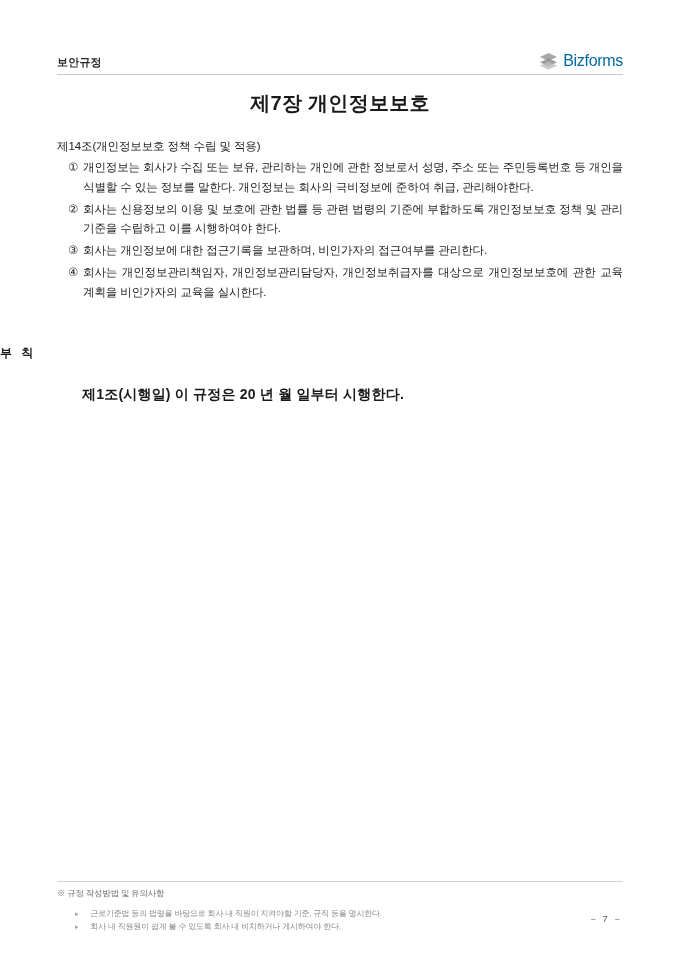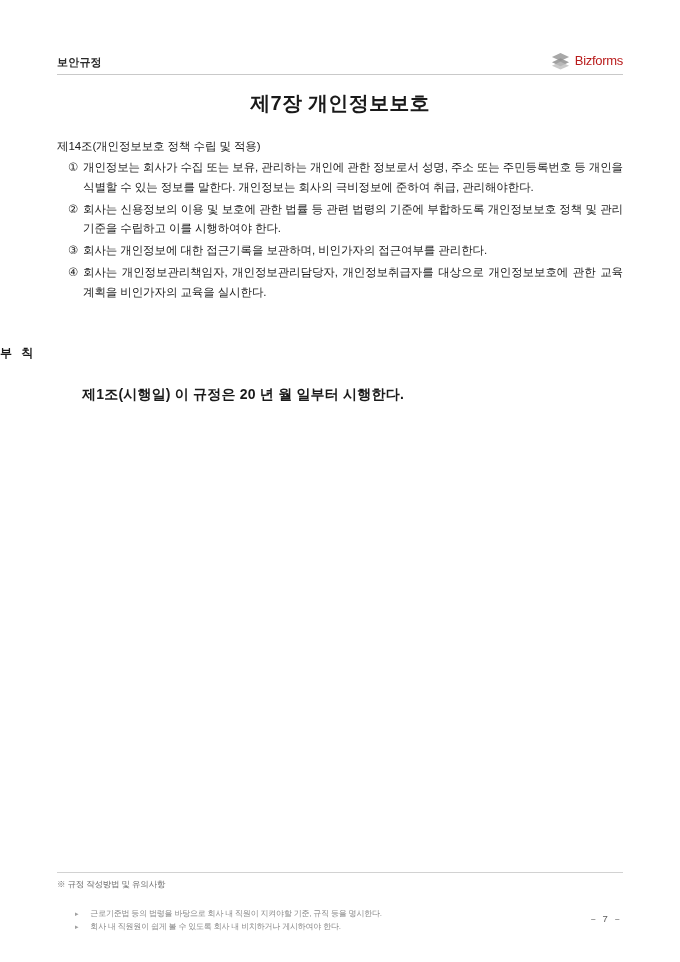--- a/index.html
+++ b/index.html
@@ -46,22 +46,22 @@
     align-items: center;
     gap: 5px;
   }
   .logo-mark {
     width: 19px;
     height: 19px;
     position: relative;
     display: block;
   }
   .logo-text {
-    font-size: 13px;
-    color: #b91c1c;
+    font-size: 16px;
+    color: #0369a1;
     letter-spacing: -0.3px;
     font-family: "Liberation Sans", sans-serif;
   }
 
   
   .doc-title {
     position: absolute;
     top: 90px;
     left: 0;
     width: 680px;
@@ -132,22 +132,23 @@
     right: 57px;
     bottom: 28px;
   }
   .footer-rule {
     border-top: 1px solid #d2d2d2;
     margin-bottom: 6px;
   }
   .footer-head {
     font-size: 8.5px;
     color: #6d6d6d;
-    margin-bottom: 17px;
+    margin-bottom: 8px;
     letter-spacing: -0.2px;
+    font-family: Liberation Serif, serif;
   }
   .footer-note {
     font-size: 8px;
     color: #8a8a8a;
     margin-left: 18px;
     line-height: 1.6;
     letter-spacing: -0.2px;
     display: flex;
     align-items: baseline;
     gap: 12px;

